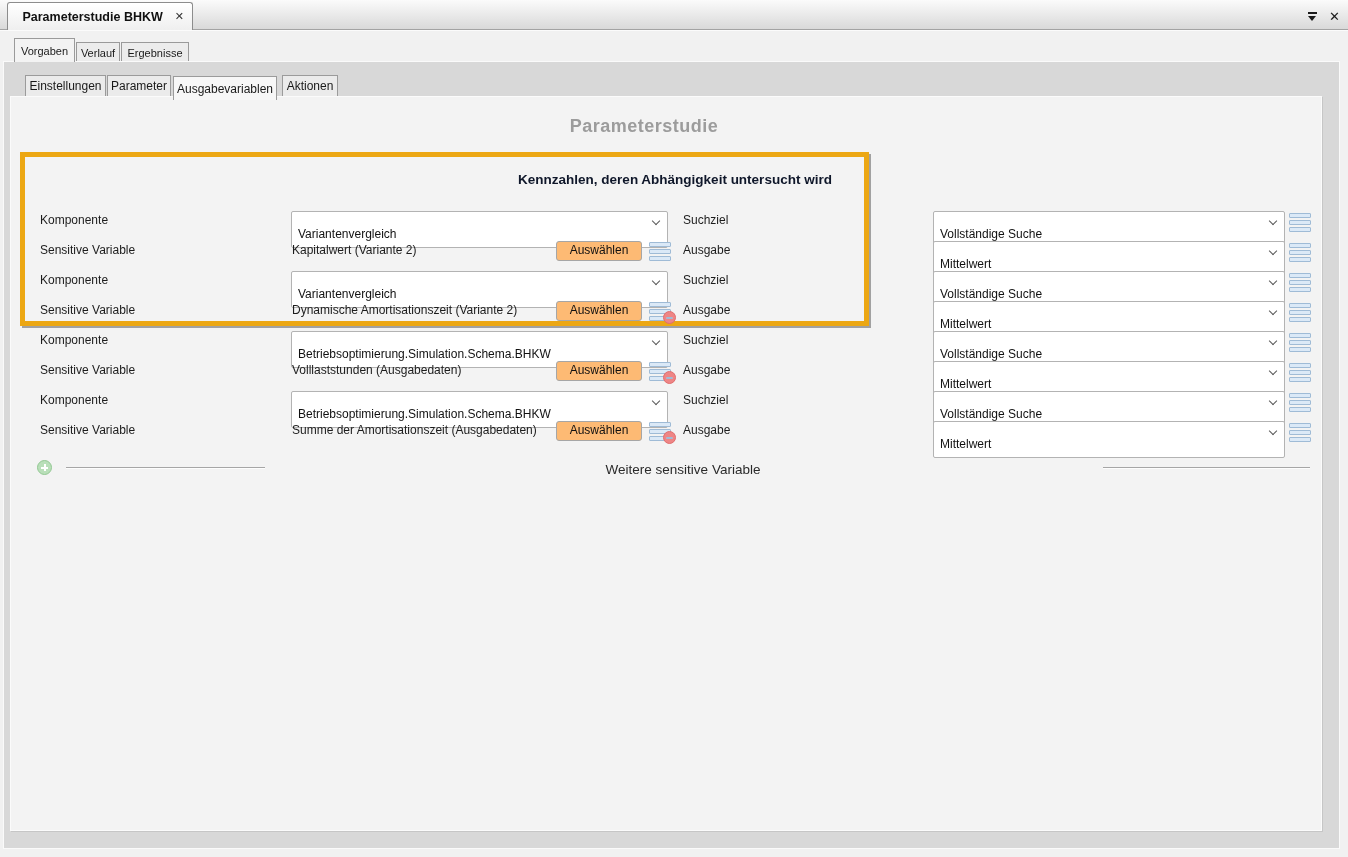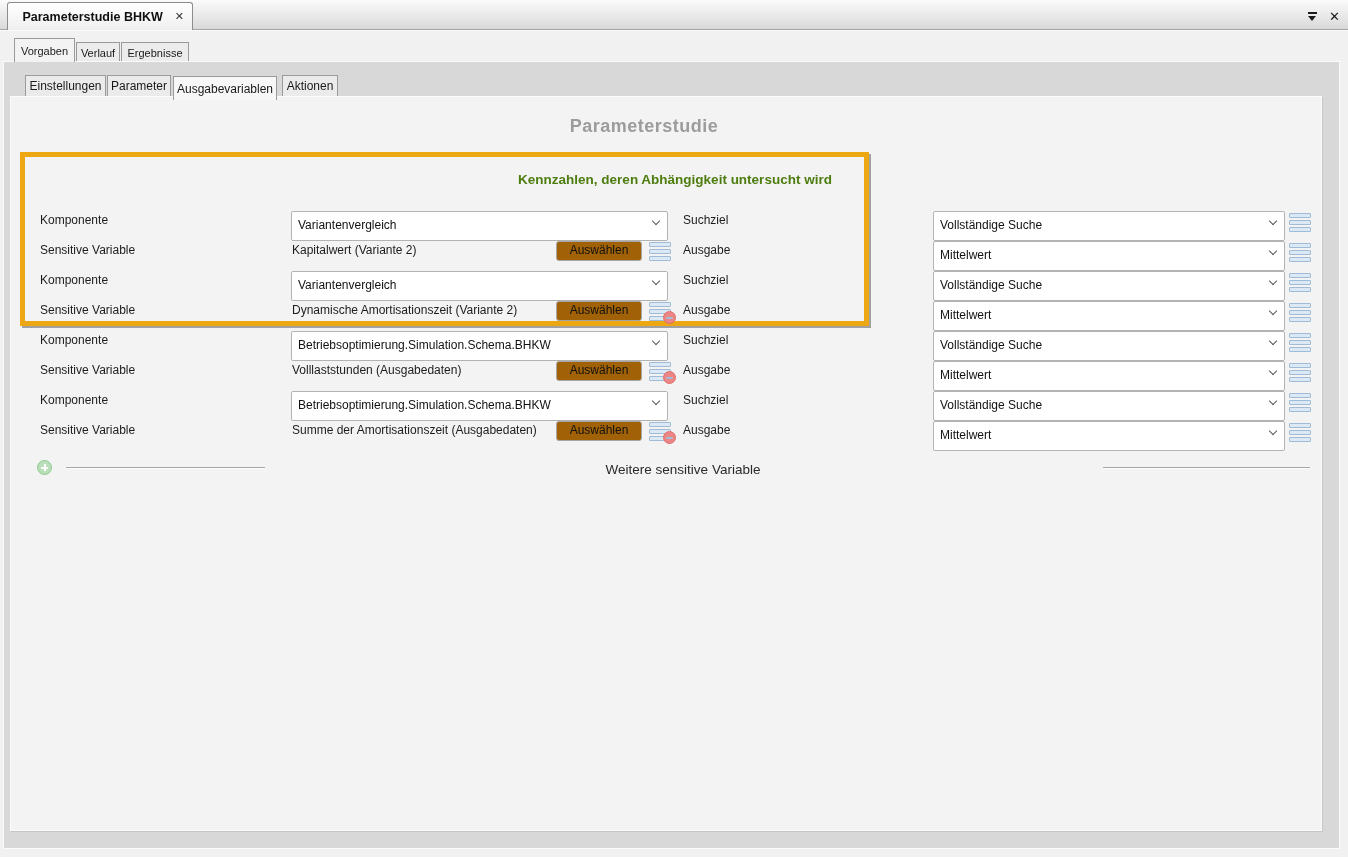--- a/index.html
+++ b/index.html
@@ -62,39 +62,39 @@
     position:absolute; top:116px; left:644px; transform:translateX(-50%);
     font-size:18px; font-weight:bold; color:#9c9c9c; white-space:nowrap; letter-spacing:.5px;
   }
   .hibox {
     position:absolute; left:20px; top:152px; width:849px; height:174px;
     border:5px solid #ECA713;
     box-shadow:2px 2px 0 rgba(80,80,80,.5);
   }
   .hi-title {
     position:absolute; top:172px; left:675px; transform:translateX(-50%);
-    font-size:13.5px; font-weight:bold; color:#4d7c0f; white-space:nowrap;
+    font-size:13.5px; font-weight:bold; color:#0f172a; white-space:nowrap;
   }
   
   .line-label { position:absolute; font-size:12px; color:#1c1c1c; white-space:nowrap; }
   .combo {
-    position:absolute; height:30px; background:#fff;
+    position:absolute; height:37px; background:#fff;
     border:1px solid #b3b3b3; border-radius:2px;
-    font-size:12px; color:#111; line-height:19px; padding:4px 20px 0 6px;
+    font-size:12px; color:#111; line-height:19px; padding:13px 20px 0 6px;
     white-space:nowrap; overflow:hidden; cursor:default;
   }
   .combo .chev {
     position:absolute; right:8px; top:6px; width:6px; height:6px;
     border-left:1px solid #5a5a5a; border-bottom:1px solid #5a5a5a;
     transform:rotate(-45deg);
   }
   .var-text { position:absolute; font-size:12px; color:#1c1c1c; white-space:nowrap; }
   .btn {
     position:absolute; width:86px; height:20px;
-    background:#a16207; border:1px solid #a6a6a6; border-radius:3px;
+    background:#fdba74; border:1px solid #a6a6a6; border-radius:3px;
     font-size:12px; color:#111; text-align:center; line-height:17px; cursor:default;
   }
   .burger { position:absolute; width:22px; height:19px; cursor:default; }
   .burger i { display:block; height:5px; margin-bottom:2px; background:#dbe9f7;
     border:1px solid #9fbbd6; border-radius:1px; }
   .badge {
     position:absolute; right:-5px; bottom:-3px; width:13px; height:13px;
     background:#ee8585; border:1px solid #e06e6e; border-radius:50%;
   }
   .badge i { position:absolute; left:2px; top:4.5px; width:7px; height:2px; background:#fff; }

